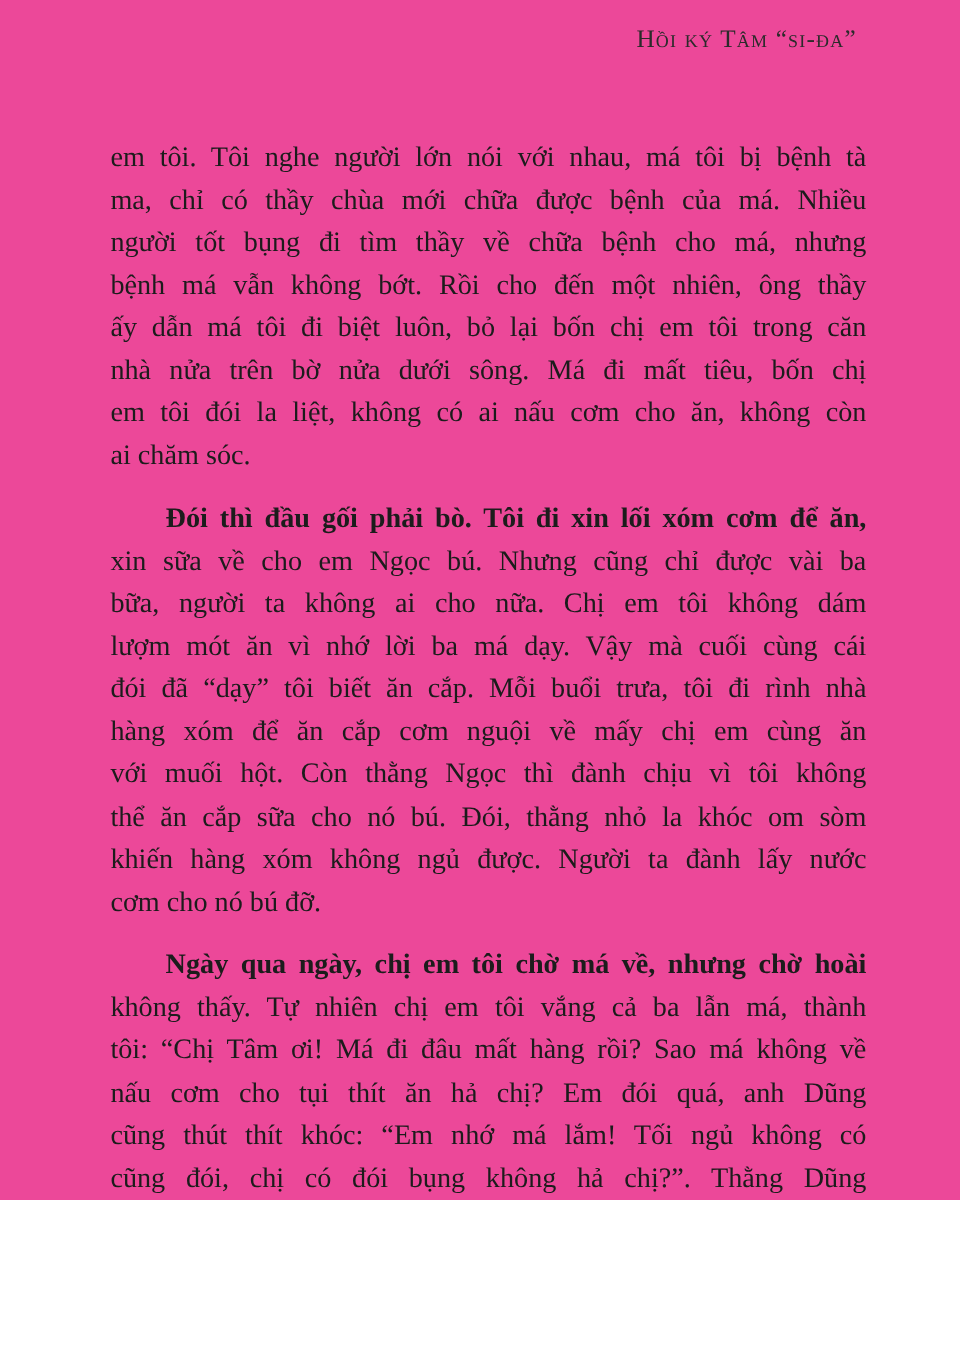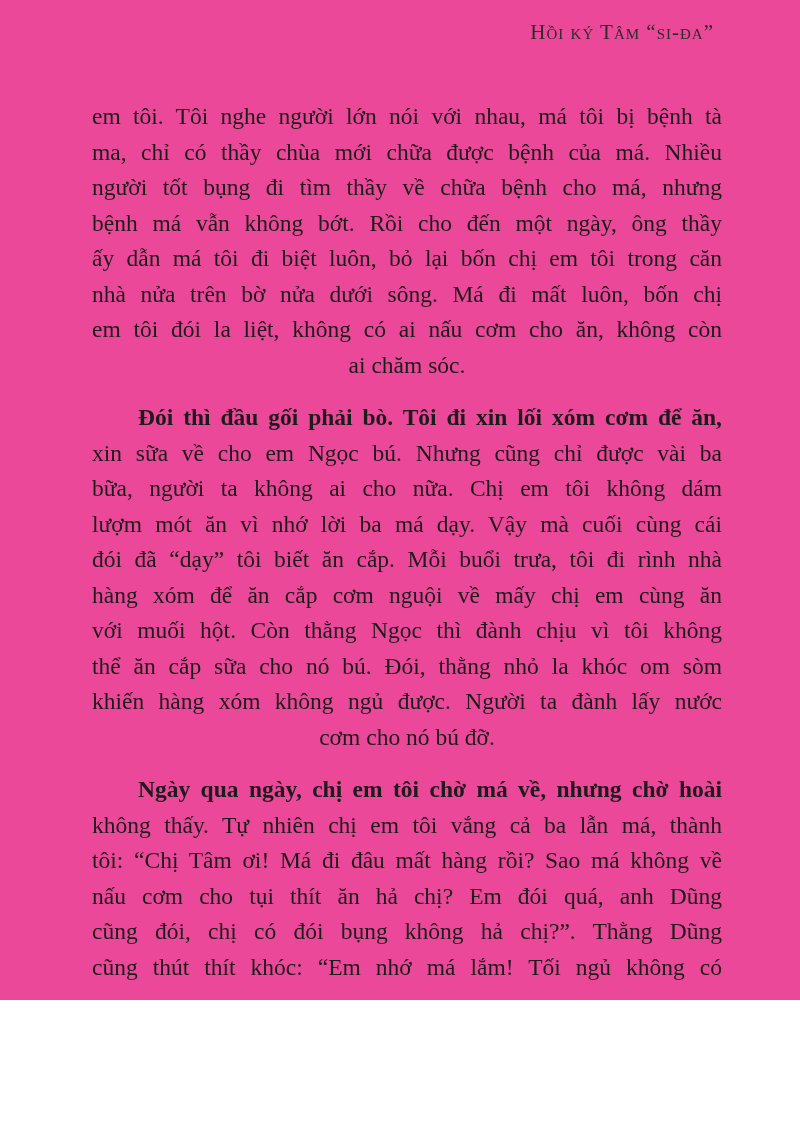--- a/index.html
+++ b/index.html
@@ -23,31 +23,31 @@
     width: 622px;
     text-align: right;
     font-variant: small-caps;
     font-size: 21px;
     letter-spacing: 1px;
     color: #2b2b2b;
     white-space: nowrap;
   }
   .body-text {
     position: absolute;
-    top: 99px;
+    top: 114px;
     left: 92px;
     width: 630px;
     font-size: 23.5px;
     line-height: 35.5px;
   }
   .paragraph + .paragraph {
     margin-top: 17px;
   }
   .line {
-    text-align: center;
+    text-align: left;
     white-space: normal;
   }
   .line.justified {
     text-align: justify;
     text-align-last: justify;
   }
   .line.indent {
     text-indent: 46px;
     font-weight: bold;
   }
@@ -65,42 +65,42 @@
 <body>
 
 <div class="book-page">
   <div class="running-header">Hồi ký Tâm “si-đa”</div>
 
   <div class="body-text">
     <div class="paragraph">
         <div class="line justified">em tôi. Tôi nghe người lớn nói với nhau, má tôi bị bệnh tà</div>
         <div class="line justified">ma, chỉ có thầy chùa mới chữa được bệnh của má. Nhiều</div>
         <div class="line justified">người tốt bụng đi tìm thầy về chữa bệnh cho má, nhưng</div>
-        <div class="line justified">bệnh má vẫn không bớt. Rồi cho đến một ngày, ông thầy</div>
+        <div class="line justified">bệnh má vẫn không bớt. Rồi cho đến một nhiên, ông thầy</div>
         <div class="line justified">ấy dẫn má tôi đi biệt luôn, bỏ lại bốn chị em tôi trong căn</div>
-        <div class="line justified">nhà nửa trên bờ nửa dưới sông. Má đi mất luôn, bốn chị</div>
+        <div class="line justified">nhà nửa trên bờ nửa dưới sông. Má đi mất tiêu, bốn chị</div>
         <div class="line justified">em tôi đói la liệt, không có ai nấu cơm cho ăn, không còn</div>
         <div class="line">ai chăm sóc.</div>
       </div>
     <div class="paragraph">
         <div class="line justified indent">Đói thì đầu gối phải bò. Tôi đi xin lối xóm cơm để ăn,</div>
         <div class="line justified">xin sữa về cho em Ngọc bú. Nhưng cũng chỉ được vài ba</div>
         <div class="line justified">bữa, người ta không ai cho nữa. Chị em tôi không dám</div>
         <div class="line justified">lượm mót ăn vì nhớ lời ba má dạy. Vậy mà cuối cùng cái</div>
         <div class="line justified">đói đã “dạy” tôi biết ăn cắp. Mỗi buổi trưa, tôi đi rình nhà</div>
         <div class="line justified">hàng xóm để ăn cắp cơm nguội về mấy chị em cùng ăn</div>
         <div class="line justified">với muối hột. Còn thằng Ngọc thì đành chịu vì tôi không</div>
         <div class="line justified">thể ăn cắp sữa cho nó bú. Đói, thằng nhỏ la khóc om sòm</div>
         <div class="line justified">khiến hàng xóm không ngủ được. Người ta đành lấy nước</div>
         <div class="line">cơm cho nó bú đỡ.</div>
       </div>
     <div class="paragraph">
         <div class="line justified indent">Ngày qua ngày, chị em tôi chờ má về, nhưng chờ hoài</div>
         <div class="line justified">không thấy. Tự nhiên chị em tôi vắng cả ba lẫn má, thành</div>
         <div class="line justified">tôi: “Chị Tâm ơi! Má đi đâu mất hàng rồi? Sao má không về</div>
         <div class="line justified">nấu cơm cho tụi thít ăn hả chị? Em đói quá, anh Dũng</div>
+        <div class="line justified">cũng thút thít khóc: “Em nhớ má lắm! Tối ngủ không có</div>
         <div class="line justified">cũng đói, chị có đói bụng không hả chị?”. Thằng Dũng</div>
-        <div class="line justified">cũng thút thít khóc: “Em nhớ má lắm! Tối ngủ không có</div>
       </div>
   </div>
 
   <div class="page-number">19</div>
 </div>
 
 </body></html>

